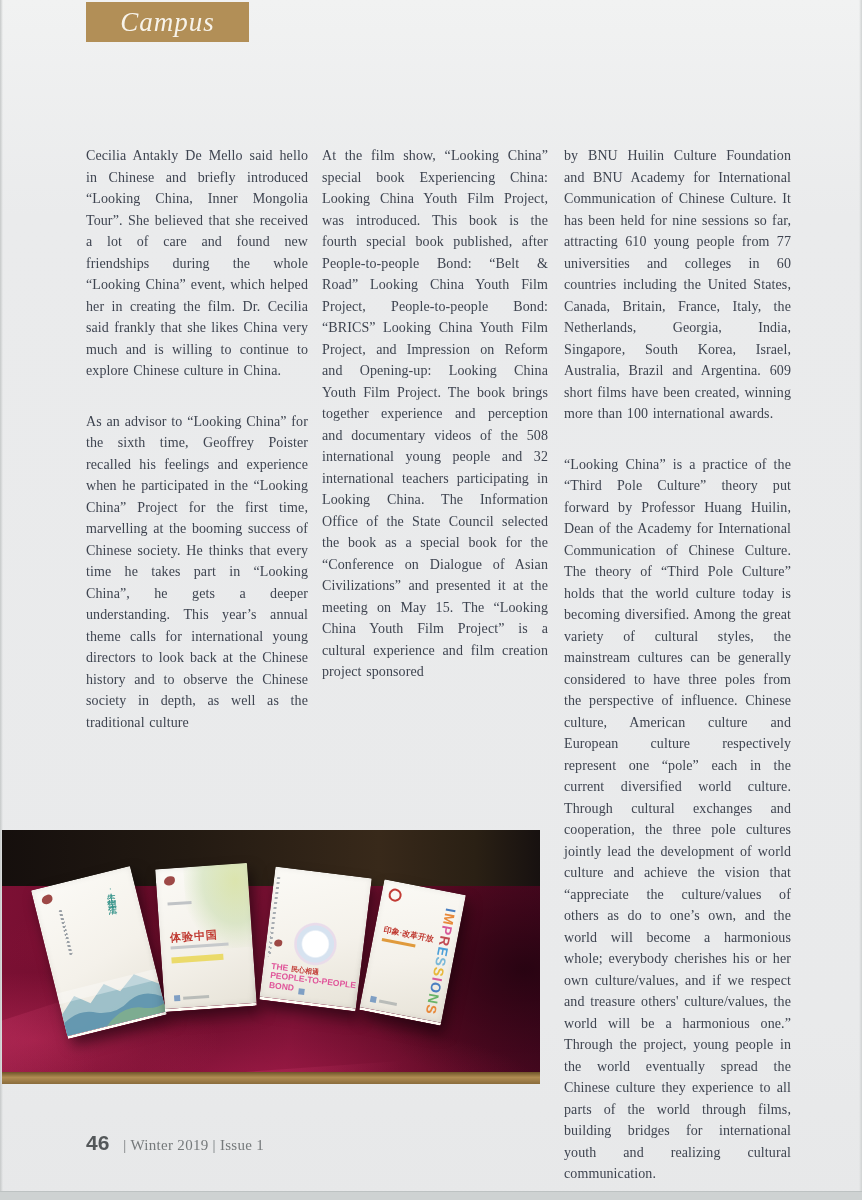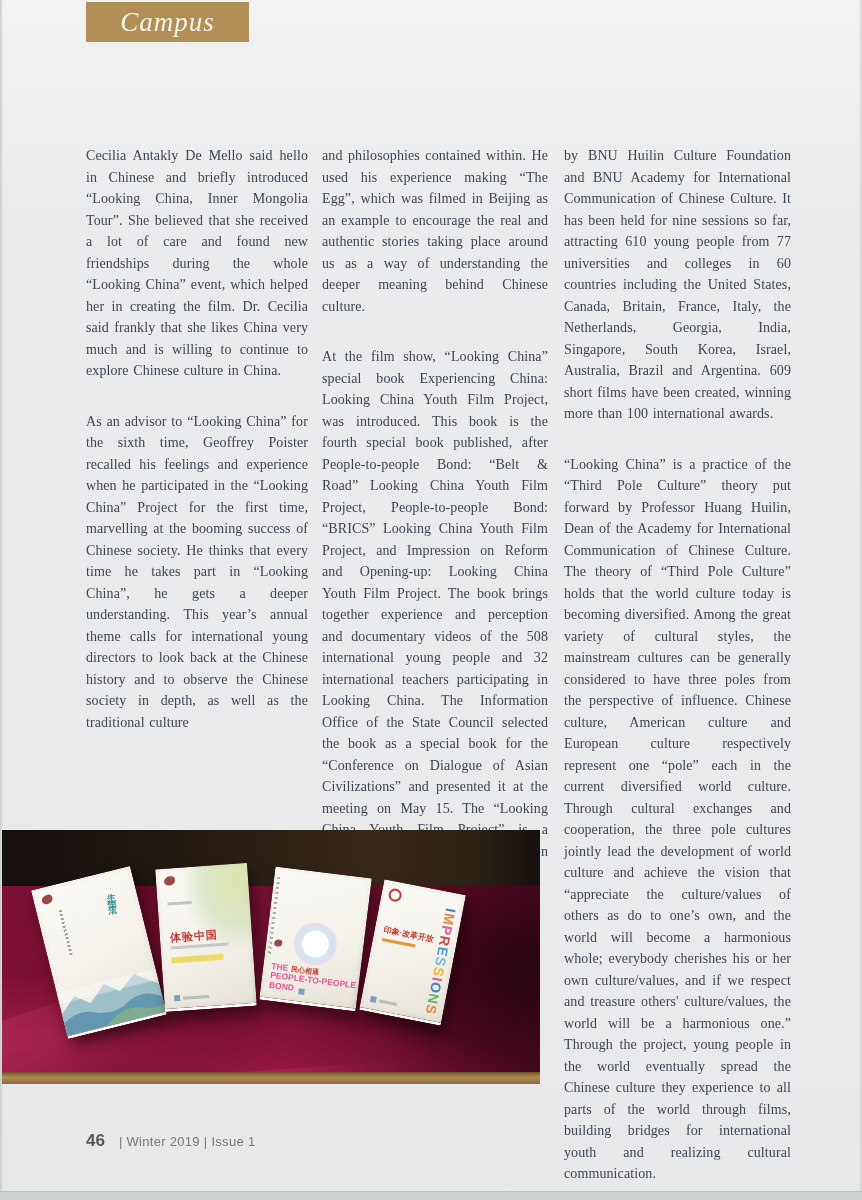--- a/index.html
+++ b/index.html
@@ -75,42 +75,41 @@
   .b3-block{position:absolute;left:8px;bottom:8px;font-family:"Liberation Sans",sans-serif;
             font-weight:bold;color:#e0559a;font-size:8.5px;line-height:9.5px;letter-spacing:0;}
   .b3-cn{color:#c23b35;font-size:7px;margin-left:3px;}
   
   .b4-title{position:absolute;left:9px;top:44px;font-size:8px;font-weight:bold;color:#c03a32;letter-spacing:0;}
   .b4-sub{position:absolute;left:9px;top:58px;width:34px;height:3px;background:#e09a3c;}
   .b4-word{position:absolute;right:4px;top:16px;writing-mode:vertical-rl;
            font-family:"Liberation Sans",sans-serif;font-weight:bold;font-size:14px;letter-spacing:1px;}
 
   .footer{position:absolute;left:86px;top:1131px;display:flex;align-items:baseline;gap:14px;}
-  .footer .pagenum{font-family:"Liberation Sans",sans-serif;font-weight:bold;font-size:17px;color:#54585a;}
-  .footer .issue{font-family:Liberation Sans, sans-serif;font-size:13px;color:#75797b;letter-spacing:.3px;}
+  .footer .pagenum{font-family:"Liberation Sans",sans-serif;font-weight:bold;font-size:21px;color:#54585a;}
+  .footer .issue{font-family:Liberation Serif, serif;font-size:15px;color:#75797b;letter-spacing:.3px;}
 </style>
 </head>
 <body>
 
 <div class="page">
   <div class="edge-left"></div>
   <div class="edge-right"></div>
   <div class="edge-bottom"></div>
 
   <div class="campus-tab">
     <span>Campus</span>
   </div>
 
   <div class="col" id="col1">
     <p>Cecilia Antakly De Mello said hello in Chinese and briefly introduced “Looking China, Inner Mongolia Tour”. She believed that she received a lot of care and found new friendships during the whole “Looking China” event, which helped her in creating the film. Dr. Cecilia said frankly that she likes China very much and is willing to continue to explore Chinese culture in China.</p>
     <p>As an advisor to “Looking China” for the sixth time, Geoffrey Poister recalled his feelings and experience when he participated in the “Looking China” Project for the first time, marvelling at the booming success of Chinese society. He thinks that every time he takes part in “Looking China”, he gets a deeper understanding. This year’s annual theme calls for international young directors to look back at the Chinese history and to observe the Chinese society in depth, as well as the traditional culture</p>
   </div>
 
   <div class="col" id="col2">
-    <p>and philosophies contained within. He used his experience making “The Egg”, which was filmed in Beijing as an example to encourage the real and authentic stories taking place around us as a way of understanding the deeper meaning behind Chinese culture.</p>
     <p>At the film show, “Looking China” special book Experiencing China: Looking China Youth Film Project, was introduced. This book is the fourth special book published, after People-to-people Bond: “Belt &amp; Road” Looking China Youth Film Project, People-to-people Bond: “BRICS” Looking China Youth Film Project, and Impression on Reform and Opening-up: Looking China Youth Film Project. The book brings together experience and perception and documentary videos of the 508 international young people and 32 international teachers participating in Looking China. The Information Office of the State Council selected the book as a special book for the “Conference on Dialogue of Asian Civilizations” and presented it at the meeting on May 15. The “Looking China Youth Film Project” is a cultural experience and film creation project sponsored</p>
   </div>
 
   <div class="col" id="col3">
     <p>by BNU Huilin Culture Foundation and BNU Academy for International Communication of Chinese Culture. It has been held for nine sessions so far, attracting 610 young people from 77 universities and colleges in 60 countries including the United States, Canada, Britain, France, Italy, the Netherlands, Georgia, India, Singapore, South Korea, Israel, Australia, Brazil and Argentina. 609 short films have been created, winning more than 100 international awards.</p>
     <p>“Looking China” is a practice of the “Third Pole Culture” theory put forward by Professor Huang Huilin, Dean of the Academy for International Communication of Chinese Culture. The theory of “Third Pole Culture” holds that the world culture today is becoming diversified. Among the great variety of cultural styles, the mainstream cultures can be generally considered to have three poles from the perspective of influence. Chinese culture, American culture and European culture respectively represent one “pole” each in the current diversified world culture. Through cultural exchanges and cooperation, the three pole cultures jointly lead the development of world culture and achieve the vision that “appreciate the culture/values of others as do to one’s own, and the world will become a harmonious whole; everybody cherishes his or her own culture/values, and if we respect and treasure others' culture/values, the world will be a harmonious one.” Through the project, young people in the world eventually spread the Chinese culture they experience to all parts of the world through films, building bridges for international youth and realizing cultural communication.</p>
   </div>
 
   <div class="photo">
     <div class="photo-backdrop"></div>

